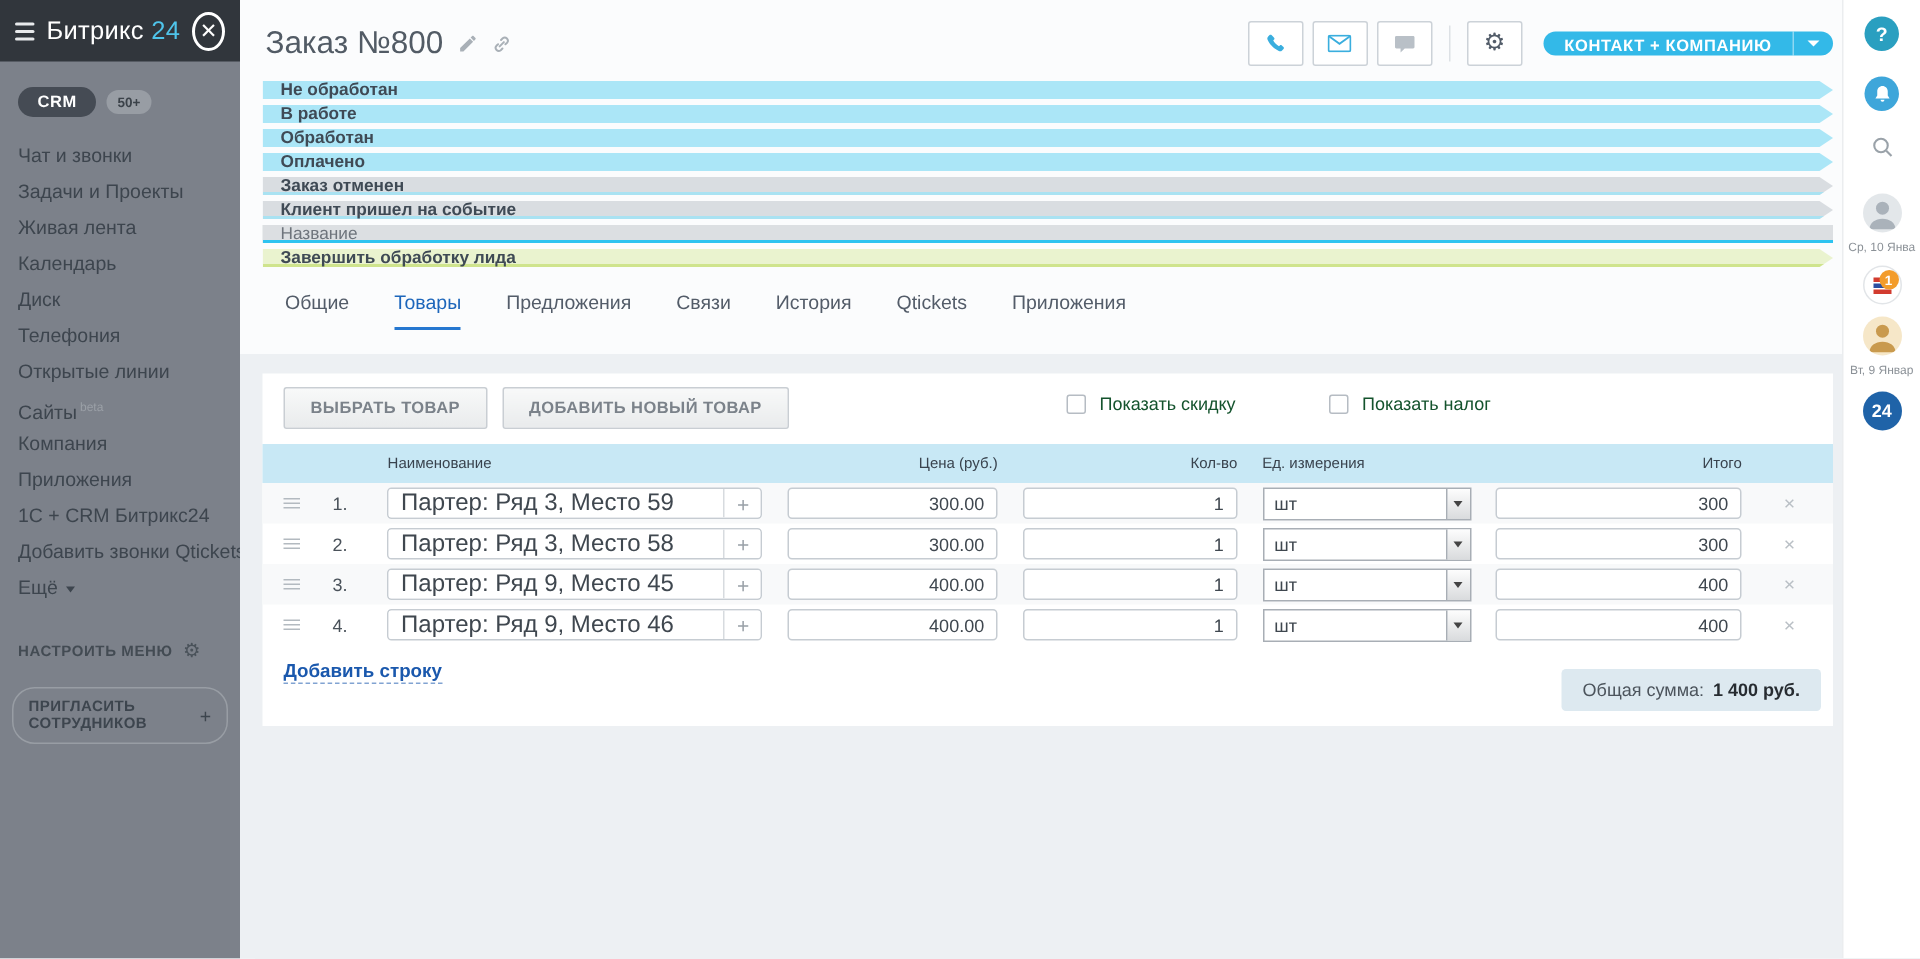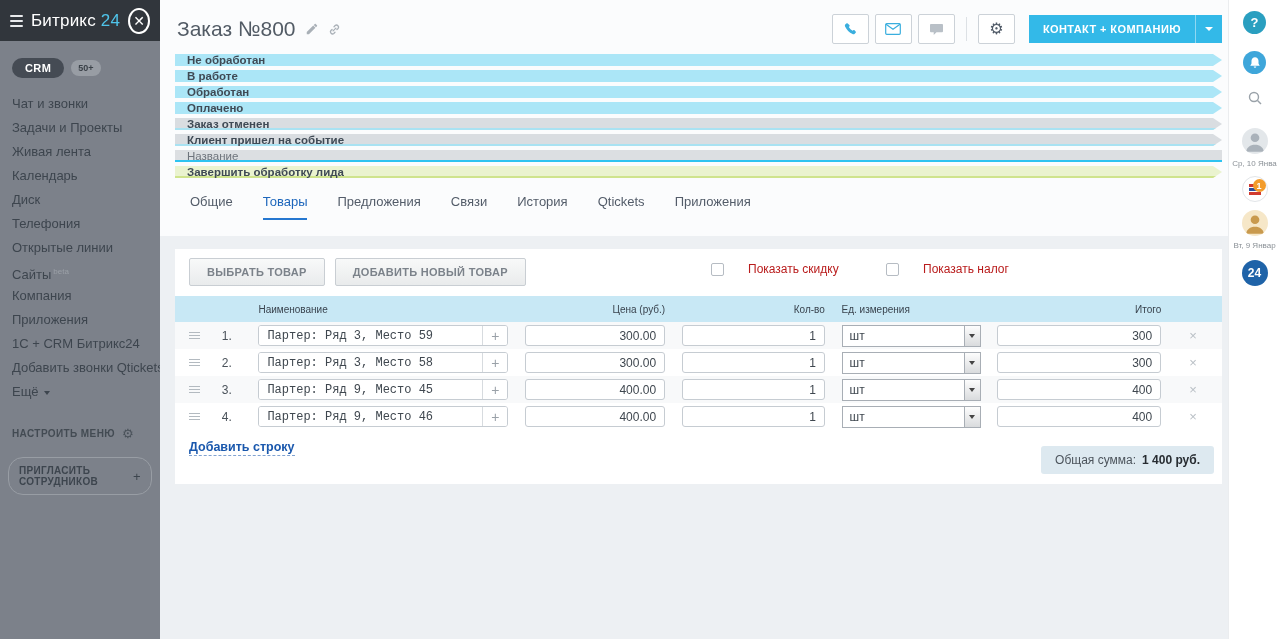--- a/index.html
+++ b/index.html
@@ -30,21 +30,21 @@
   
   .main { flex:1; display:flex; flex-direction:column; background:#fbfcfd; min-width:0; }
   .main-top { padding:12px 6px 0 15px; background:#fbfcfd; }
   .title-row { display:flex; align-items:center; padding-left:2px; height:34px; }
   .page-title { font-size:21px; color:#525b65; font-weight:normal; }
   .title-icons { display:flex; gap:8px; margin-left:10px; align-items:center; }
   .tool-row { margin-left:auto; display:flex; align-items:center; gap:6px; }
   .icon-btn { width:37px; height:30px; border:1px solid #ccd2d8; border-radius:2px; background:#fff; display:flex; align-items:center; justify-content:center; cursor:pointer; }
   .icon-blue { color:#3aaede; } .icon-gray { color:#b9c0c7; } .icon-dark { color:#525c69; font-size:16px; line-height:1; }
   .v-div { width:1px; height:24px; background:#dde1e5; margin:0 5px; }
-  .contact-btn { height:28px; background:#33b9e8; border-radius:0; color:#fff; font-size:11px; font-weight:bold; letter-spacing:.4px; display:flex; align-items:center; cursor:pointer; margin-left:8px; }
+  .contact-btn { height:16px; background:#33b9e8; border-radius:10px; color:#fff; font-size:11px; font-weight:bold; letter-spacing:.4px; display:flex; align-items:flex-end; cursor:pointer; margin-left:8px; }
   .contact-label { padding:0 14px; }
   .contact-caret { border-left:1px solid rgba(255,255,255,.45); align-self:stretch; display:flex; align-items:center; padding:0 9px; }
   .caret-down { width:0; height:0; border-left:4px solid transparent; border-right:4px solid transparent; border-top:4px solid #fff; }
 
   
   .pipeline { display:flex; gap:4px; margin-top:8px; width:1047px;flex-direction:column; }
   .stage { flex:1; height:24px; display:flex; align-items:center; padding:0 6px 0 12px; font-size:11.5px; font-weight:bold; color:#3f4a55; white-space:nowrap; overflow:hidden; cursor:pointer;
            clip-path:polygon(0 0, calc(100% - 9px) 0, 100% 50%, calc(100% - 9px) 100%, 0 100%); }
   .stage-blue  { background:#abe6f7; }
   .stage-gray  { background:#d9dde1; box-shadow:inset 0 -2px 0 #a9e2f2; }
@@ -55,34 +55,34 @@
   
   .tabs { display:flex; gap:30px; padding:16px 0 16px 15px; font-size:13px; color:#535c69; }
   .tab { padding-bottom:9px; cursor:pointer; border-bottom:2px solid transparent; }
   .tab.active { color:#1d66bb; border-bottom-color:#2577d0; }
 
   
   .content { flex:1; background:#edf0f3; padding:13px 6px 0 15px; }
   .card { background:#fff; width:1047px; height:235px; position:relative; }
   .card-toolbar { display:flex; align-items:center; padding:8px 14px 0 14px; height:38px; position:relative; }
   .gray-btn { border:1px solid #c9ced3; background:linear-gradient(#f8f9f9,#e9ebec); border-radius:2px; height:28px; padding:0 17px; font-size:11px; font-weight:bold; letter-spacing:.3px; color:#7b828a; cursor:pointer; margin-right:10px; display:flex; align-items:center; }
-  .chk { position:absolute; top:13px; display:flex; align-items:center; gap:24px; font-size:12px; color:#b91c1c; cursor:pointer;padding-left:28px; }
+  .chk { position:absolute; top:13px; display:flex; align-items:center; gap:9px; font-size:12px; color:#14532d; cursor:pointer;padding-left:28px; }
   .chk-discount { left:508px; } .chk-tax { left:683px; }
   .chk-box { width:13px; height:13px; border:1px solid #b6bcc3; border-radius:2px; background:#fff; }
 
   .pgrid { display:grid; grid-template-columns:16px 20px 250px 140px 143px 139px 164px 30px; justify-content:space-between; align-items:center; padding:0 14px; }
   .table-head { height:26px; background:#c8e8f5; margin-top:9px; font-size:10px; color:#39434e; }
   .t-right { text-align:right; } .t-left { text-align:left; }
   .prow { height:27px; font-size:12px; }
   .prow.odd { background:#f8f9fa; }
   .handle { display:flex; flex-direction:column; gap:2px; width:11px; cursor:grab; }
   .handle span { height:1px; background:#b3bac0; }
   .rownum { color:#4a525a; }
   .name-field { display:flex; height:21px; border:1px solid #c6ccd2; border-radius:3px; background:#fff; overflow:hidden; }
-  .name-field input { flex:1; min-width:0; border:0; outline:none; padding:0 8px; font-size:12px; color:#3f474f; font-family:Liberation Mono, monospace; }
+  .name-field input { flex:1; min-width:0; border:0; outline:none; padding:0 8px; font-size:16px; color:#3f474f; font-family:Liberation Sans, sans-serif; }
   .plus-btn { width:25px; border-left:1px solid #d7dbdf; color:#9aa1a8; display:flex; align-items:center; justify-content:center; font-size:14px; cursor:pointer; background:#fff; }
   .cell-input { width:100%; height:21px; border:1px solid #c6ccd2; border-radius:3px; text-align:right; padding:0 8px; font-size:12px; color:#3f474f; font-family:inherit; outline:none; background:#fff; }
   .unit-select { display:flex; height:22px; border:1px solid #a8aeb5; background:#fff; align-items:stretch; cursor:pointer; }
   .unit-text { flex:1; font-size:12px; color:#3f474f; padding:3px 7px; }
   .unit-caret { width:16px; background:linear-gradient(#fdfdfd,#d9dbdd); border-left:1px solid #a8aeb5; display:flex; align-items:center; justify-content:center; }
   .unit-caret i { width:0; height:0; border-left:3px solid transparent; border-right:3px solid transparent; border-top:4px solid #444; }
   .remove-x { color:#b9bfc5; font-size:13px; text-align:center; cursor:pointer; }
 
   .add-row { display:inline-block; margin:10px 0 0 14px; font-size:12.5px; font-weight:bold; color:#1a58ad; border-bottom:1px dashed rgba(26,88,173,.55); padding-bottom:1px; cursor:pointer; }
   .total-box { position:absolute; right:8px; bottom:10px; background:#dde9f0; border-radius:3px; padding:7px 14px; font-size:12px; color:#4c545c; }

